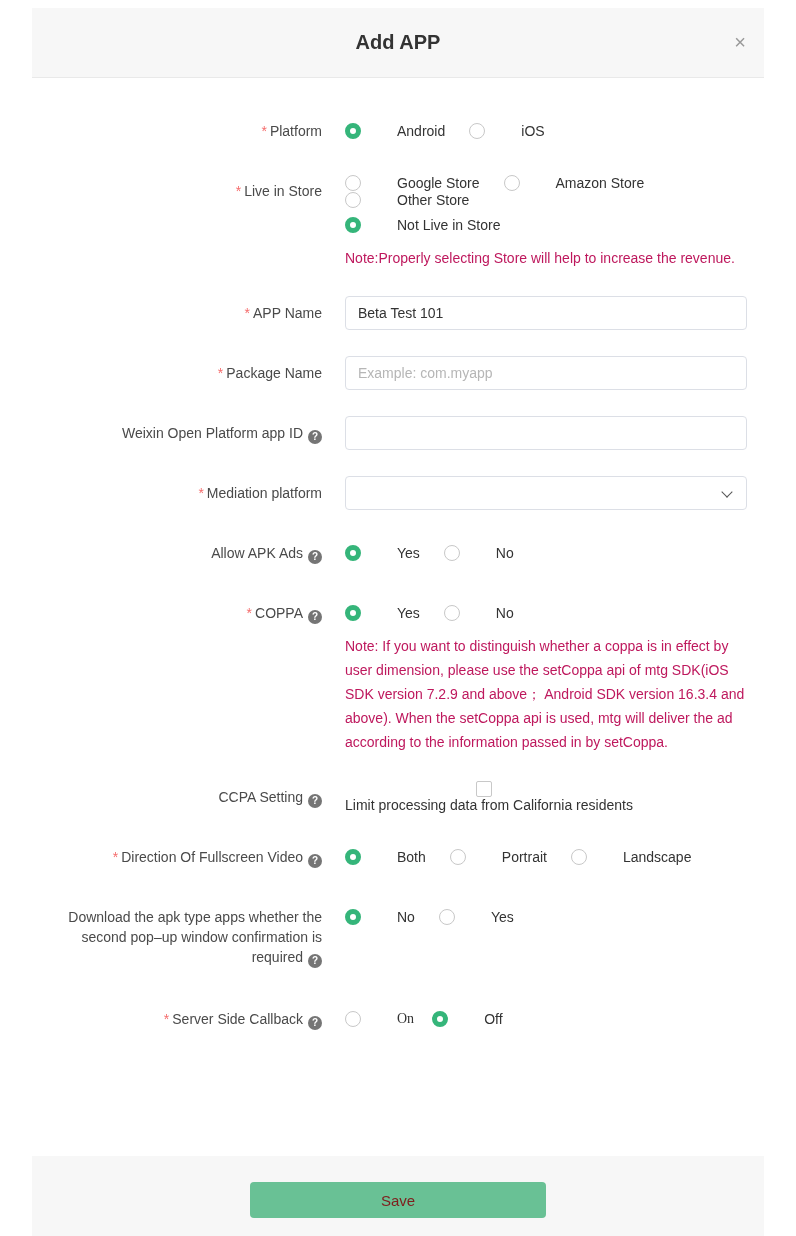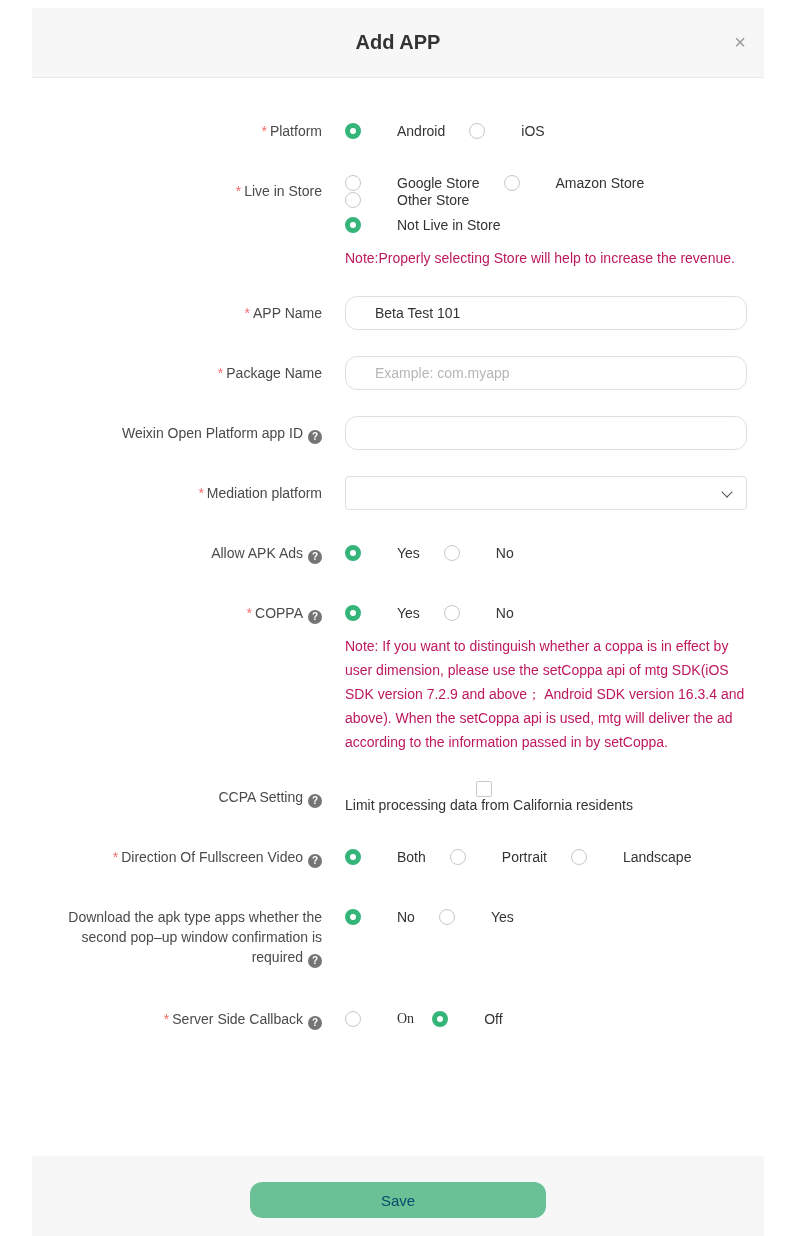--- a/index.html
+++ b/index.html
@@ -36,22 +36,22 @@
            background: #fff; display: inline-block; margin-right: 8px; flex: 0 0 16px; }
   .radio.selected { border: 5px solid #35b57a; }
   .opt-label { color: #333; font-size: 14px; }
 
   
   .checkbox-opt { display: inline-flex; align-items: center; cursor: pointer; flex-direction: column; }
   .checkbox { width: 16px; height: 16px; border: 1px solid #c8c8c8; border-radius: 2px;
               background: #fff; display: inline-block; margin-right: 9px; flex: 0 0 16px; }
 
   
-  .text-input { width: 100%; height: 34px; border: 1px solid #dcdfe6; border-radius: 12px;
-                padding: 0 29px; font-size: 14px; color: #333; outline: none;
+  .text-input { width: 100%; height: 34px; border: 1px solid #dcdfe6; border-radius: 4px;
+                padding: 0 12px; font-size: 14px; color: #333; outline: none;
                 font-family: "Liberation Sans", sans-serif; background: #fff; }
   .text-input::placeholder { color: #b6b6b6; }
 
   .select-box { position: relative; width: 100%; height: 34px; border: 1px solid #dcdfe6;
                 border-radius: 4px; background: #fff; cursor: pointer; }
   .chevron-down { position: absolute; right: 15px; top: 11px; width: 8px; height: 8px;
                   border-right: 1px solid #555; border-bottom: 1px solid #555;
                   transform: rotate(45deg); }
 
   
@@ -61,22 +61,22 @@
   .help { display: inline-flex; align-items: center; justify-content: center;
           width: 14px; height: 14px; border-radius: 50%; background: #757575;
           color: #fff; font-size: 10px; font-weight: bold; margin-left: 5px;
           vertical-align: -2px; cursor: pointer; line-height: 1; }
 
   .mt-lg { margin-top: 34px; }
 
   
   .modal-footer { flex: 0 0 88px; height: 88px; background: #f7f7f7;
                   display: flex; align-items: center; justify-content: center; }
-  .save-btn { width: 296px; height: 36px; background: #69c195; color: #0c4a6e;
-              border: none; border-radius: 12px; font-size: 15px; cursor: pointer;
+  .save-btn { width: 296px; height: 36px; background: #69c195; color: #7f1d1d;
+              border: none; border-radius: 4px; font-size: 15px; cursor: pointer;
               font-family: "Liberation Sans", sans-serif; }
 </style>
 </head>
 <body>
 
 <div class="modal">
 
   <div class="modal-header">
     <div class="title">Add APP</div>
     <span class="close">×</span>

